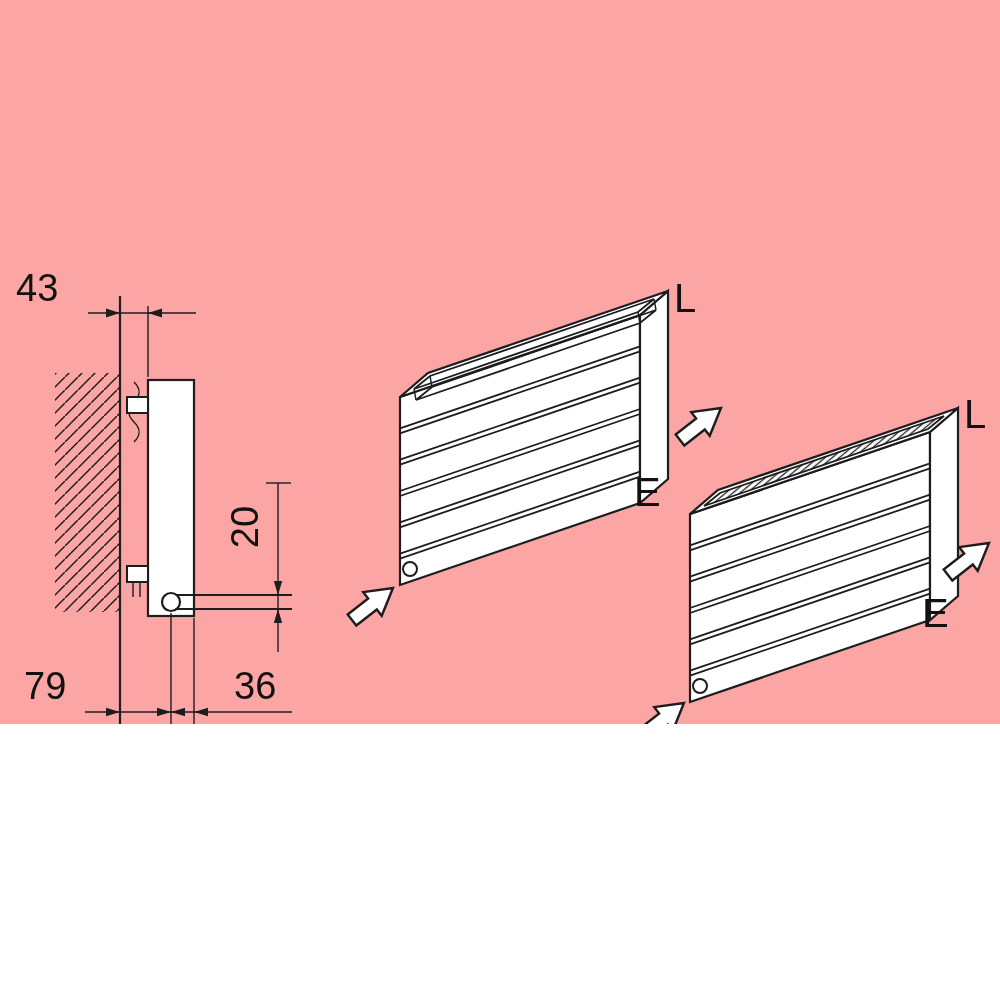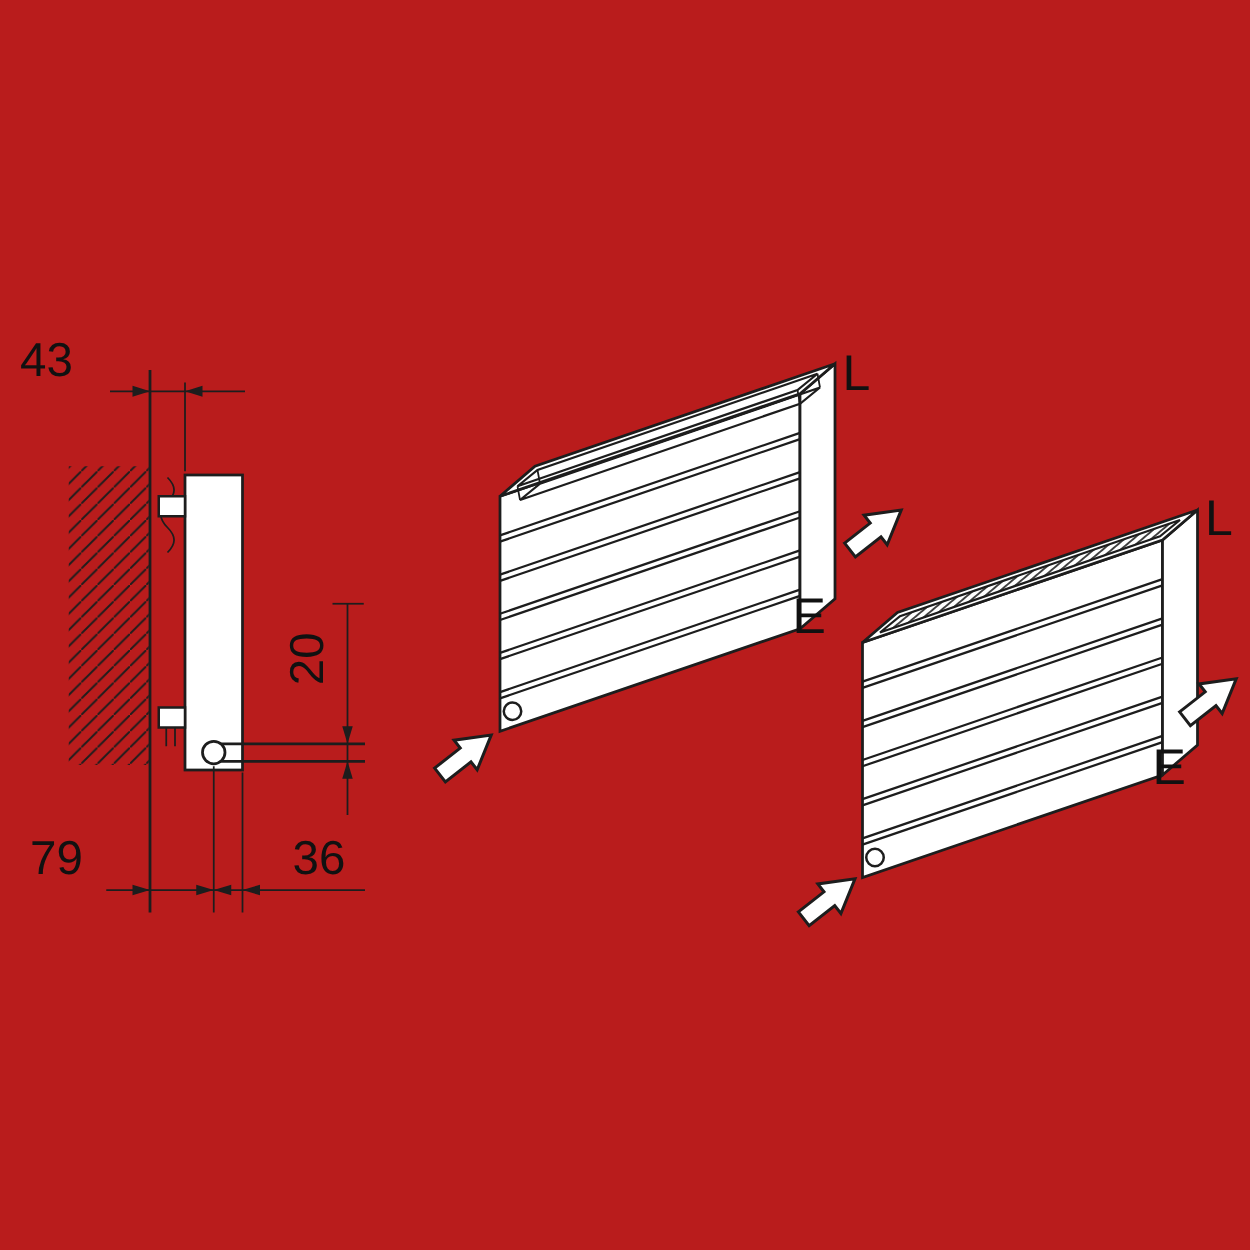--- a/index.html
+++ b/index.html
@@ -1,20 +1,20 @@
 <!DOCTYPE html>
 <html><head>
 <meta charset="utf-8">
 <style>
   html, body { margin: 0; padding: 0; background: #ffffff; }
   .canvas {
     position: relative;
     width: 1000px;
-    height: 1000px;
-    background: #b91c1c;
+    height: 724px;
+    background: #fca5a5;
     font-family: "Liberation Sans", sans-serif;
   }
   svg { display: block; }
   .ln   { stroke: #1d1d1d; fill: none; stroke-width: 2.2; }
   .thin { stroke: #1d1d1d; fill: none; stroke-width: 1.4; }
   .mid  { stroke: #1d1d1d; fill: none; stroke-width: 1.8; }
   .facefill { fill: #ffffff; stroke: #1d1d1d; stroke-width: 2.2; stroke-linejoin: miter; }
   .arrowhead { fill: #1d1d1d; stroke: none; }
   .dim-text {
     font-family: "Liberation Sans", sans-serif;

